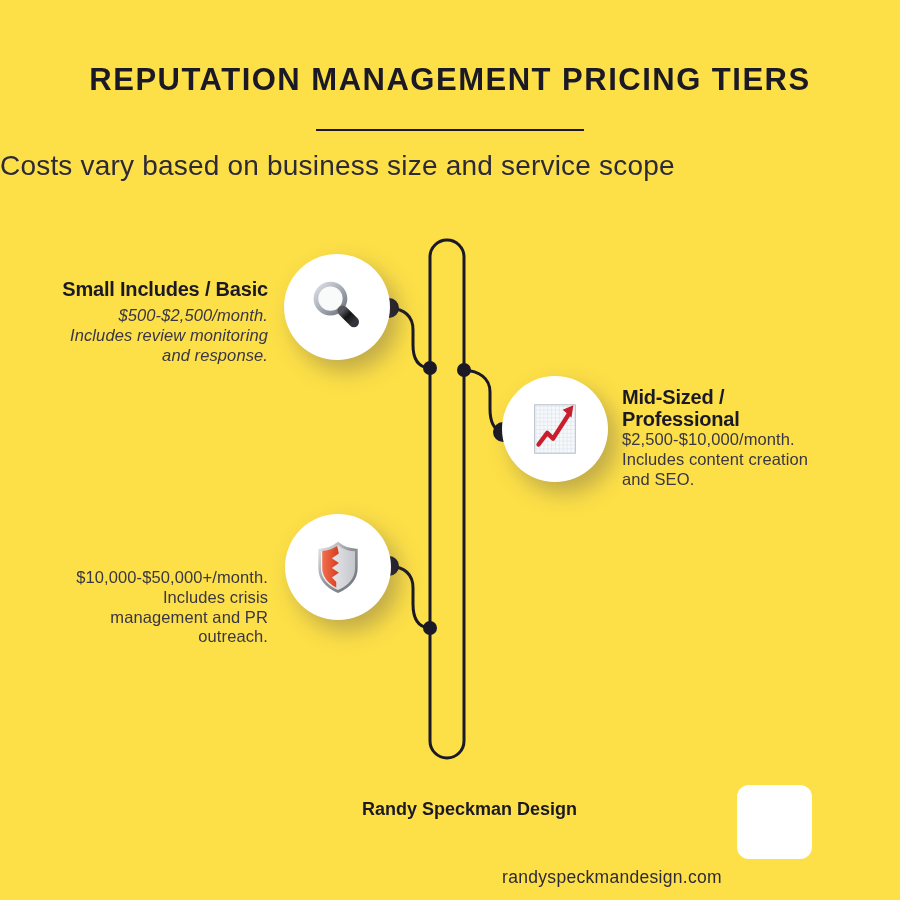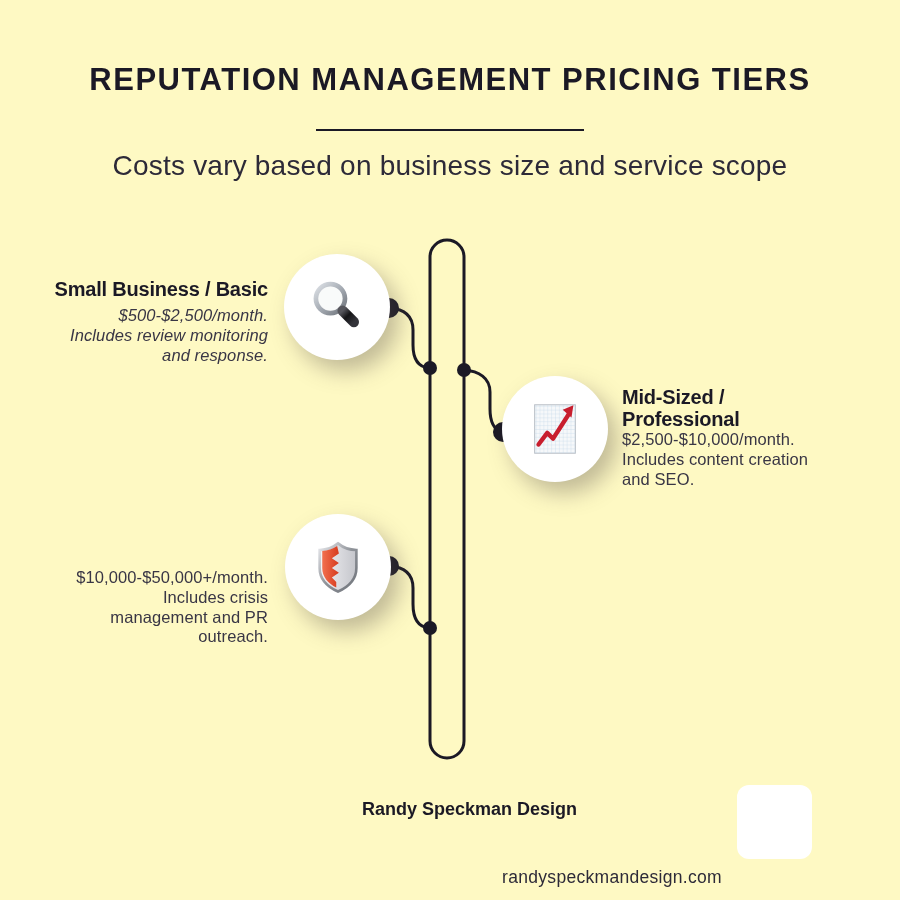--- a/index.html
+++ b/index.html
@@ -4,38 +4,38 @@
 <style>
   html,body{margin:0;padding:0;}
   body{
     font-family:"Liberation Sans", sans-serif;
     background:#b9b4b1;
   }
   .canvas{
     position:relative;
     width:900px;height:900px;
     margin:0 auto;
-    background:#fef9c3;
+    background:#fde047;
     overflow:hidden;
     color:#1b1925;
   }
   
   .title{
     position:absolute;left:0;top:62px;width:900px;
     text-align:center;
     font-size:31px;font-weight:bold;letter-spacing:1.5px;
     color:#1b1925;
   }
   .divider{
     position:absolute;left:316px;top:129px;width:268px;height:2px;
     background:#1b1925;
   }
   .subtitle{
     position:absolute;left:0;top:150px;width:900px;
-    text-align:center;
+    text-align:left;
     font-size:28px;font-weight:400;letter-spacing:.2px;
     color:#2d2a38;
   }
   
   .timeline-svg{position:absolute;left:0;top:0;width:900px;height:900px;}
   .timeline-svg *{vector-effect:non-scaling-stroke;}
   
   .tier-circle{
     position:absolute;width:106px;height:106px;border-radius:50%;
     background:#ffffff;
@@ -115,21 +115,21 @@
           <stop offset="0" stop-color="#56565c"></stop>
             <stop offset="0.45" stop-color="#141416"></stop>
             <stop offset="1" stop-color="#333339"></stop>
         </linearGradient>
       </defs>
       <circle cx="25" cy="23" r="15.5" fill="#f4f5f4" stroke="url(#mgrim)" stroke-width="5"></circle>
       <circle cx="25" cy="23" r="12.5" fill="#fbfcfc" opacity="0.75"></circle>
       <line x1="38" y1="36" x2="50" y2="48" stroke="url(#mghandle)" stroke-width="11" stroke-linecap="round"></line>
     </svg>
   </div>
-  <div class="tier-name name-1 align-right">Small Business / Basic</div>
+  <div class="tier-name name-1 align-right">Small Includes / Basic</div>
   <div class="tier-desc desc-1 align-right">$500-$2,500/month. Includes review monitoring and response.</div>
 
   <div class="tier-circle circle-2">
     <svg width="62" height="62" viewBox="0 0 64 64">
       <defs>
         <pattern id="gridpat" width="4" height="4" patternUnits="userSpaceOnUse">
           <path d="M4 0 H0 V4" fill="none" stroke="#c3d5e7" stroke-width="0.7"></path>
         </pattern>
       </defs>
       <rect x="11" y="7" width="42" height="50" fill="#f6f8fa" stroke="#b6bcc3" stroke-width="1"></rect>

